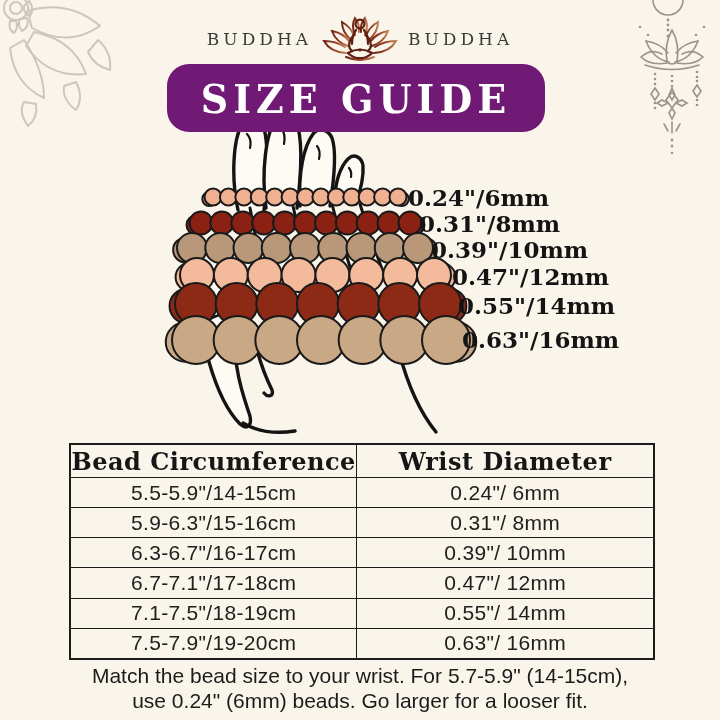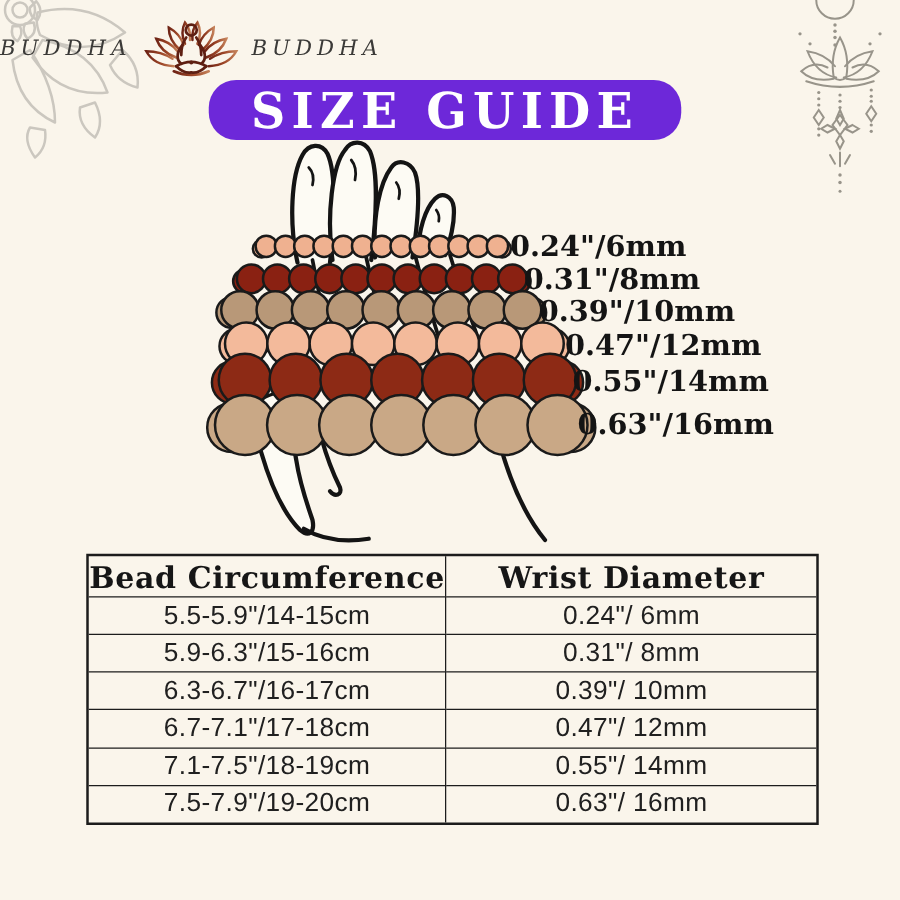--- a/index.html
+++ b/index.html
@@ -6,32 +6,32 @@
   .stage{
     position:relative;width:720px;height:720px;margin:0 auto;
     background:#FAF5EB;overflow:hidden;
     font-family:"Liberation Sans",sans-serif;
   }
   #art{position:absolute;left:0;top:0;width:720px;height:720px;z-index:1;pointer-events:none;}
 
   
   .logo-row{
     position:absolute;left:0;top:14px;width:720px;height:50px;z-index:2;
-    display:flex;align-items:center;justify-content:flex-start;gap:10px;font-style:italic;
+    display:flex;align-items:center;justify-content:center;gap:10px;
   }
   .logo-word{
     font-family:"DejaVu Serif",serif;font-size:17px;letter-spacing:4px;
     color:#3b3a38;font-weight:500;
   }
   .logo-icon{width:76px;height:50px;flex:0 0 auto;}
 
   
   .banner{
-    position:absolute;left:167px;top:64px;width:378px;height:48px;z-index:2;
-    background:#6d28d9;border-radius:22px;
+    position:absolute;left:167px;top:64px;width:378px;height:68px;z-index:2;
+    background:#701a75;border-radius:22px;
     display:flex;align-items:center;justify-content:center;
   }
   .banner span{
     font-family:"DejaVu Serif",serif;font-weight:bold;font-size:38px;
     letter-spacing:5px;color:#FFFFFF;transform:scaleY(1.04);
   }
 
   
   .bead-label{
     position:absolute;z-index:2;
@@ -313,14 +313,18 @@
     <div class="cell c1">6.7-7.1"/17-18cm</div>
     <div class="cell">0.47"/ 12mm</div>
 
     <div class="cell c1">7.1-7.5"/18-19cm</div>
     <div class="cell">0.55"/ 14mm</div>
 
     <div class="cell c1">7.5-7.9"/19-20cm</div>
     <div class="cell">0.63"/ 16mm</div>
   </div>
 
+  <div class="fit-note">
+    <div>Match the bead size to your wrist. For 5.7-5.9" (14-15cm),</div>
+    <div>use 0.24" (6mm) beads. Go larger for a looser fit.</div>
+  </div>
 
 </div>
 
 </body></html>

